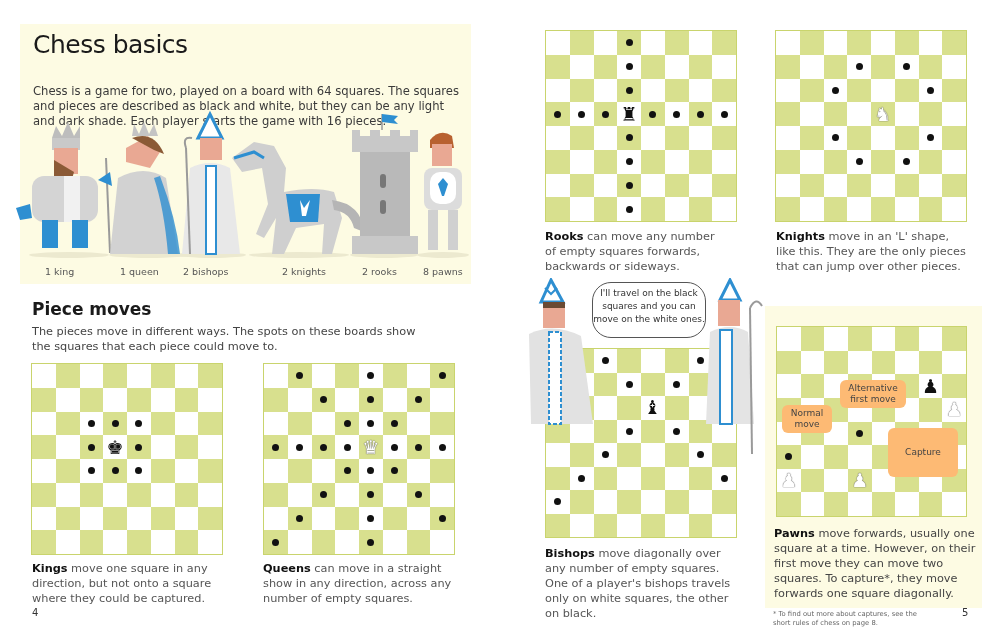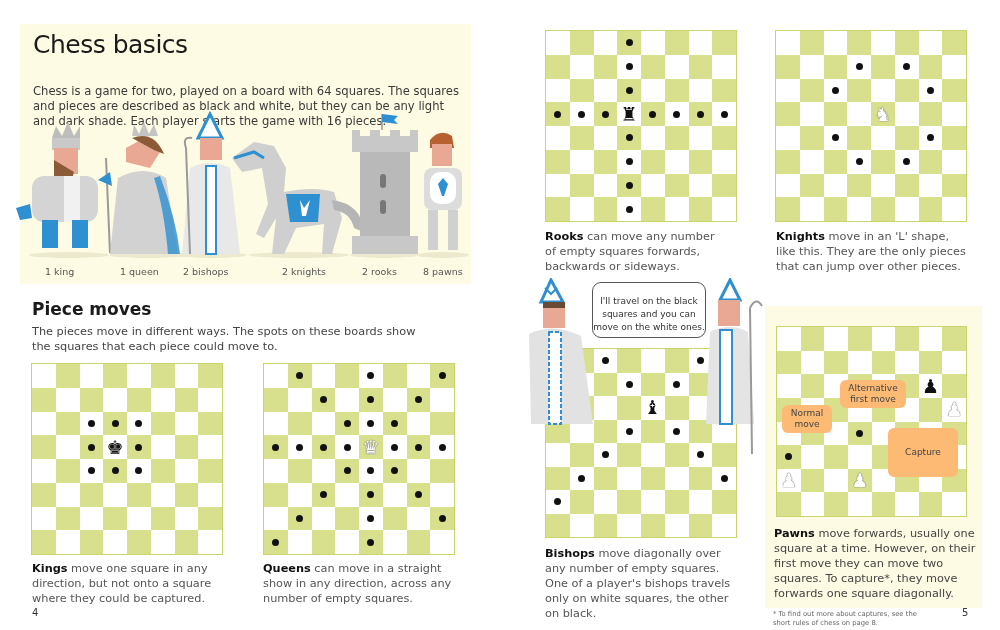--- a/index.html
+++ b/index.html
@@ -28,21 +28,21 @@
   .pc.white { color: #fff; text-shadow: 0 0 1px #555, 0 0 1px #555; }
 
   .caption { position: absolute; font-size: 11.3px; line-height: 15px; color: #555; }
   .caption b { font-weight: bold; color: #111; }
 
   .page-num { font-size: 10px; color: #333; }
 
   .pawn-panel { left: 765px; top: 306px; width: 217px; height: 302px; background: #fdfbe3; }
   .label-bubble { position: absolute; background: #fdba74; border-radius: 6px; font-size: 9px; line-height: 11px; color: #444; text-align: center; padding: 3px 4px; }
 
-  .speech { left: 592px; top: 282px; width: 114px; height: 56px; border: 1.2px solid #555; border-radius: 9px; background: #fff; font-size: 9px; line-height: 13px; color: #333; text-align: center; padding-top: 12px; font-family: "DejaVu Sans", sans-serif; }
+  .speech { left: 592px; top: 282px; width: 114px; height: 56px; border: 1.2px solid #555; border-radius: 19px; background: #fff; font-size: 9px; line-height: 13px; color: #333; text-align: center; padding-top: 4px; font-family: "DejaVu Sans", sans-serif; }
   .footnote { left: 773px; top: 610px; font-size: 6.8px; line-height: 9px; color: #666; width: 160px; }
 </style>
 </head>
 <body>
 
 <div class="abs intro-panel"></div>
 <h1 class="abs title">Chess basics</h1>
 <p class="abs intro-text">Chess is a game for two, played on a board with 64 squares. The squares and pieces are described as black and white, but they can be any light and dark shade. Each player starts the game with 16 pieces.</p>
 
 <svg class="abs figures" viewBox="0 0 455 150">

